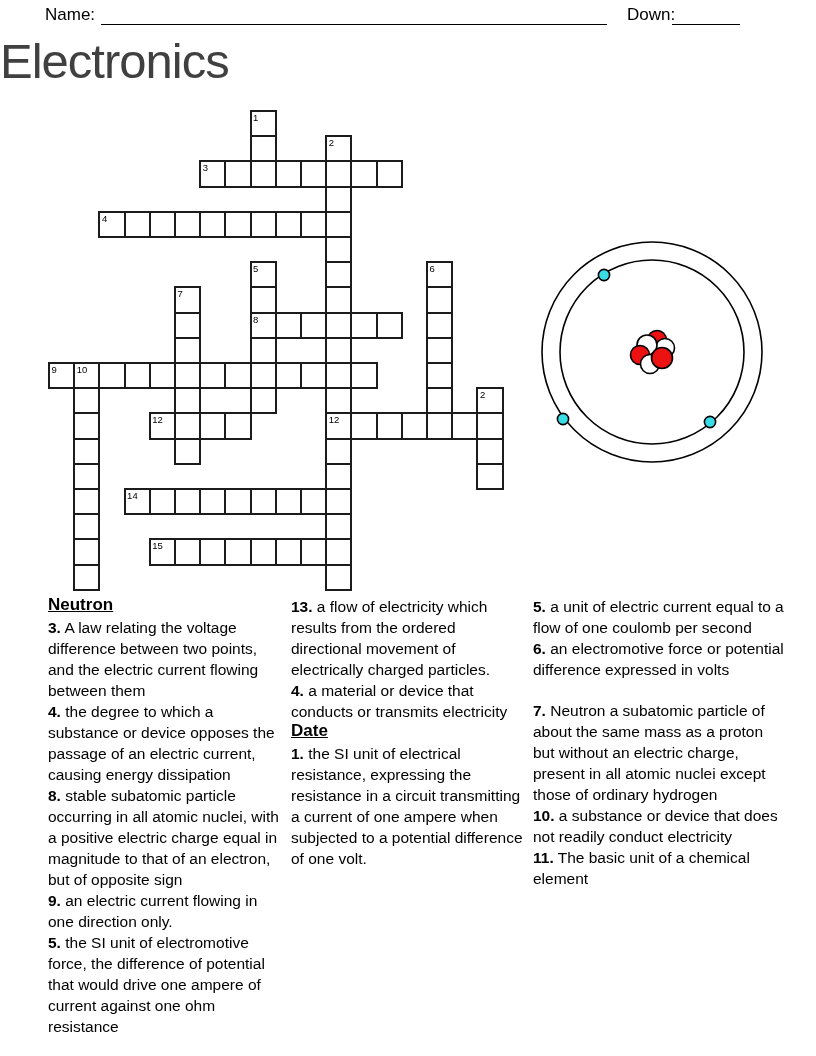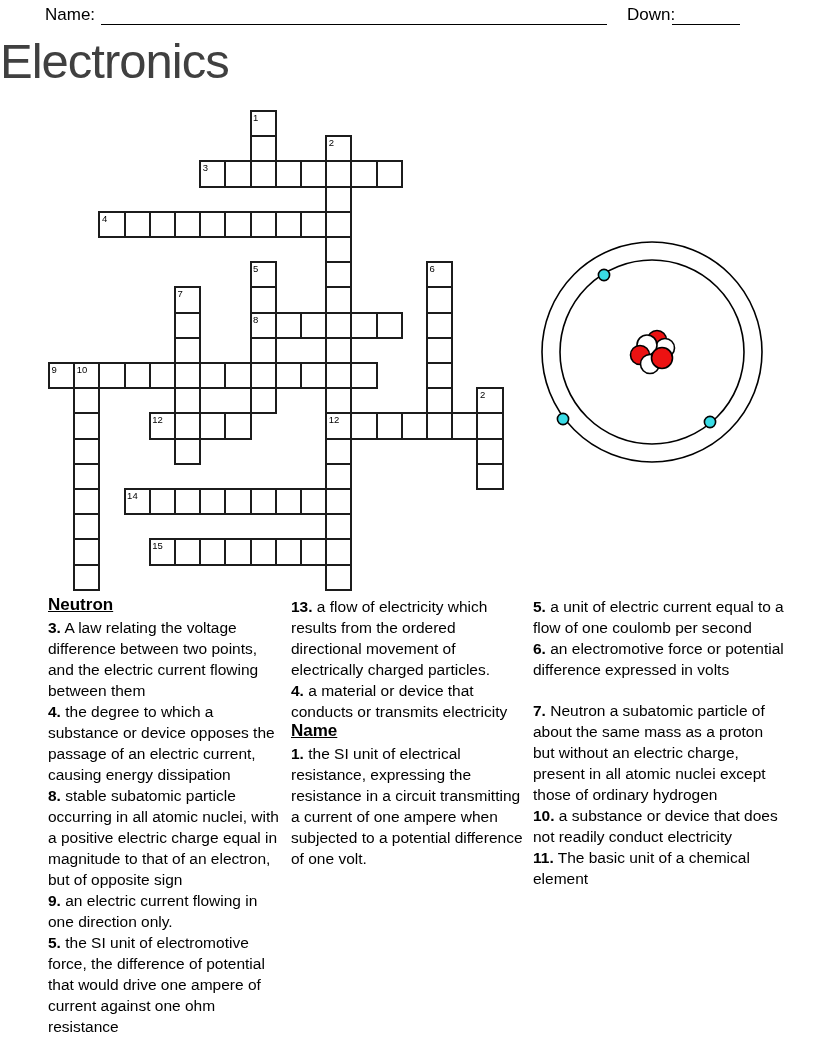--- a/index.html
+++ b/index.html
@@ -216,21 +216,21 @@
       <div class="clue-heading">Neutron</div>
       <p class="clue"><b>3.</b> A law relating the voltage difference between two points, and the electric current flowing between them</p>
       <p class="clue"><b>4.</b> the degree to which a substance or device opposes the passage of an electric current, causing energy dissipation</p>
       <p class="clue"><b>8.</b> stable subatomic particle occurring in all atomic nuclei, with a positive electric charge equal in magnitude to that of an electron, but of opposite sign</p>
       <p class="clue"><b>9.</b> an electric current flowing in one direction only.</p>
       <p class="clue"><b>5.</b> the SI unit of electromotive force, the difference of potential that would drive one ampere of current against one ohm resistance</p>
     </div>
     <div class="clue-col c2">
       <p class="clue"><b>13.</b> a flow of electricity which results from the ordered directional movement of electrically charged particles.</p>
       <p class="clue"><b>4.</b> a material or device that conducts or transmits electricity</p>
-      <div class="clue-heading">Name</div>
+      <div class="clue-heading">Date</div>
       <p class="clue"><b>1.</b> the SI unit of electrical resistance, expressing the resistance in a circuit transmitting a current of one ampere when subjected to a potential difference of one volt.</p>
     </div>
     <div class="clue-col c3">
       <p class="clue"><b>5.</b> a unit of electric current equal to a flow of one coulomb per second</p>
       <p class="clue"><b>6.</b> an electromotive force or potential difference expressed in volts</p>
       <p class="clue gap"><b>7.</b> Neutron a subatomic particle of about the same mass as a proton but without an electric charge, present in all atomic nuclei except those of ordinary hydrogen</p>
       <p class="clue"><b>10.</b> a substance or device that does not readily conduct electricity</p>
       <p class="clue"><b>11.</b> The basic unit of a chemical element</p>
     </div>
   </div>

